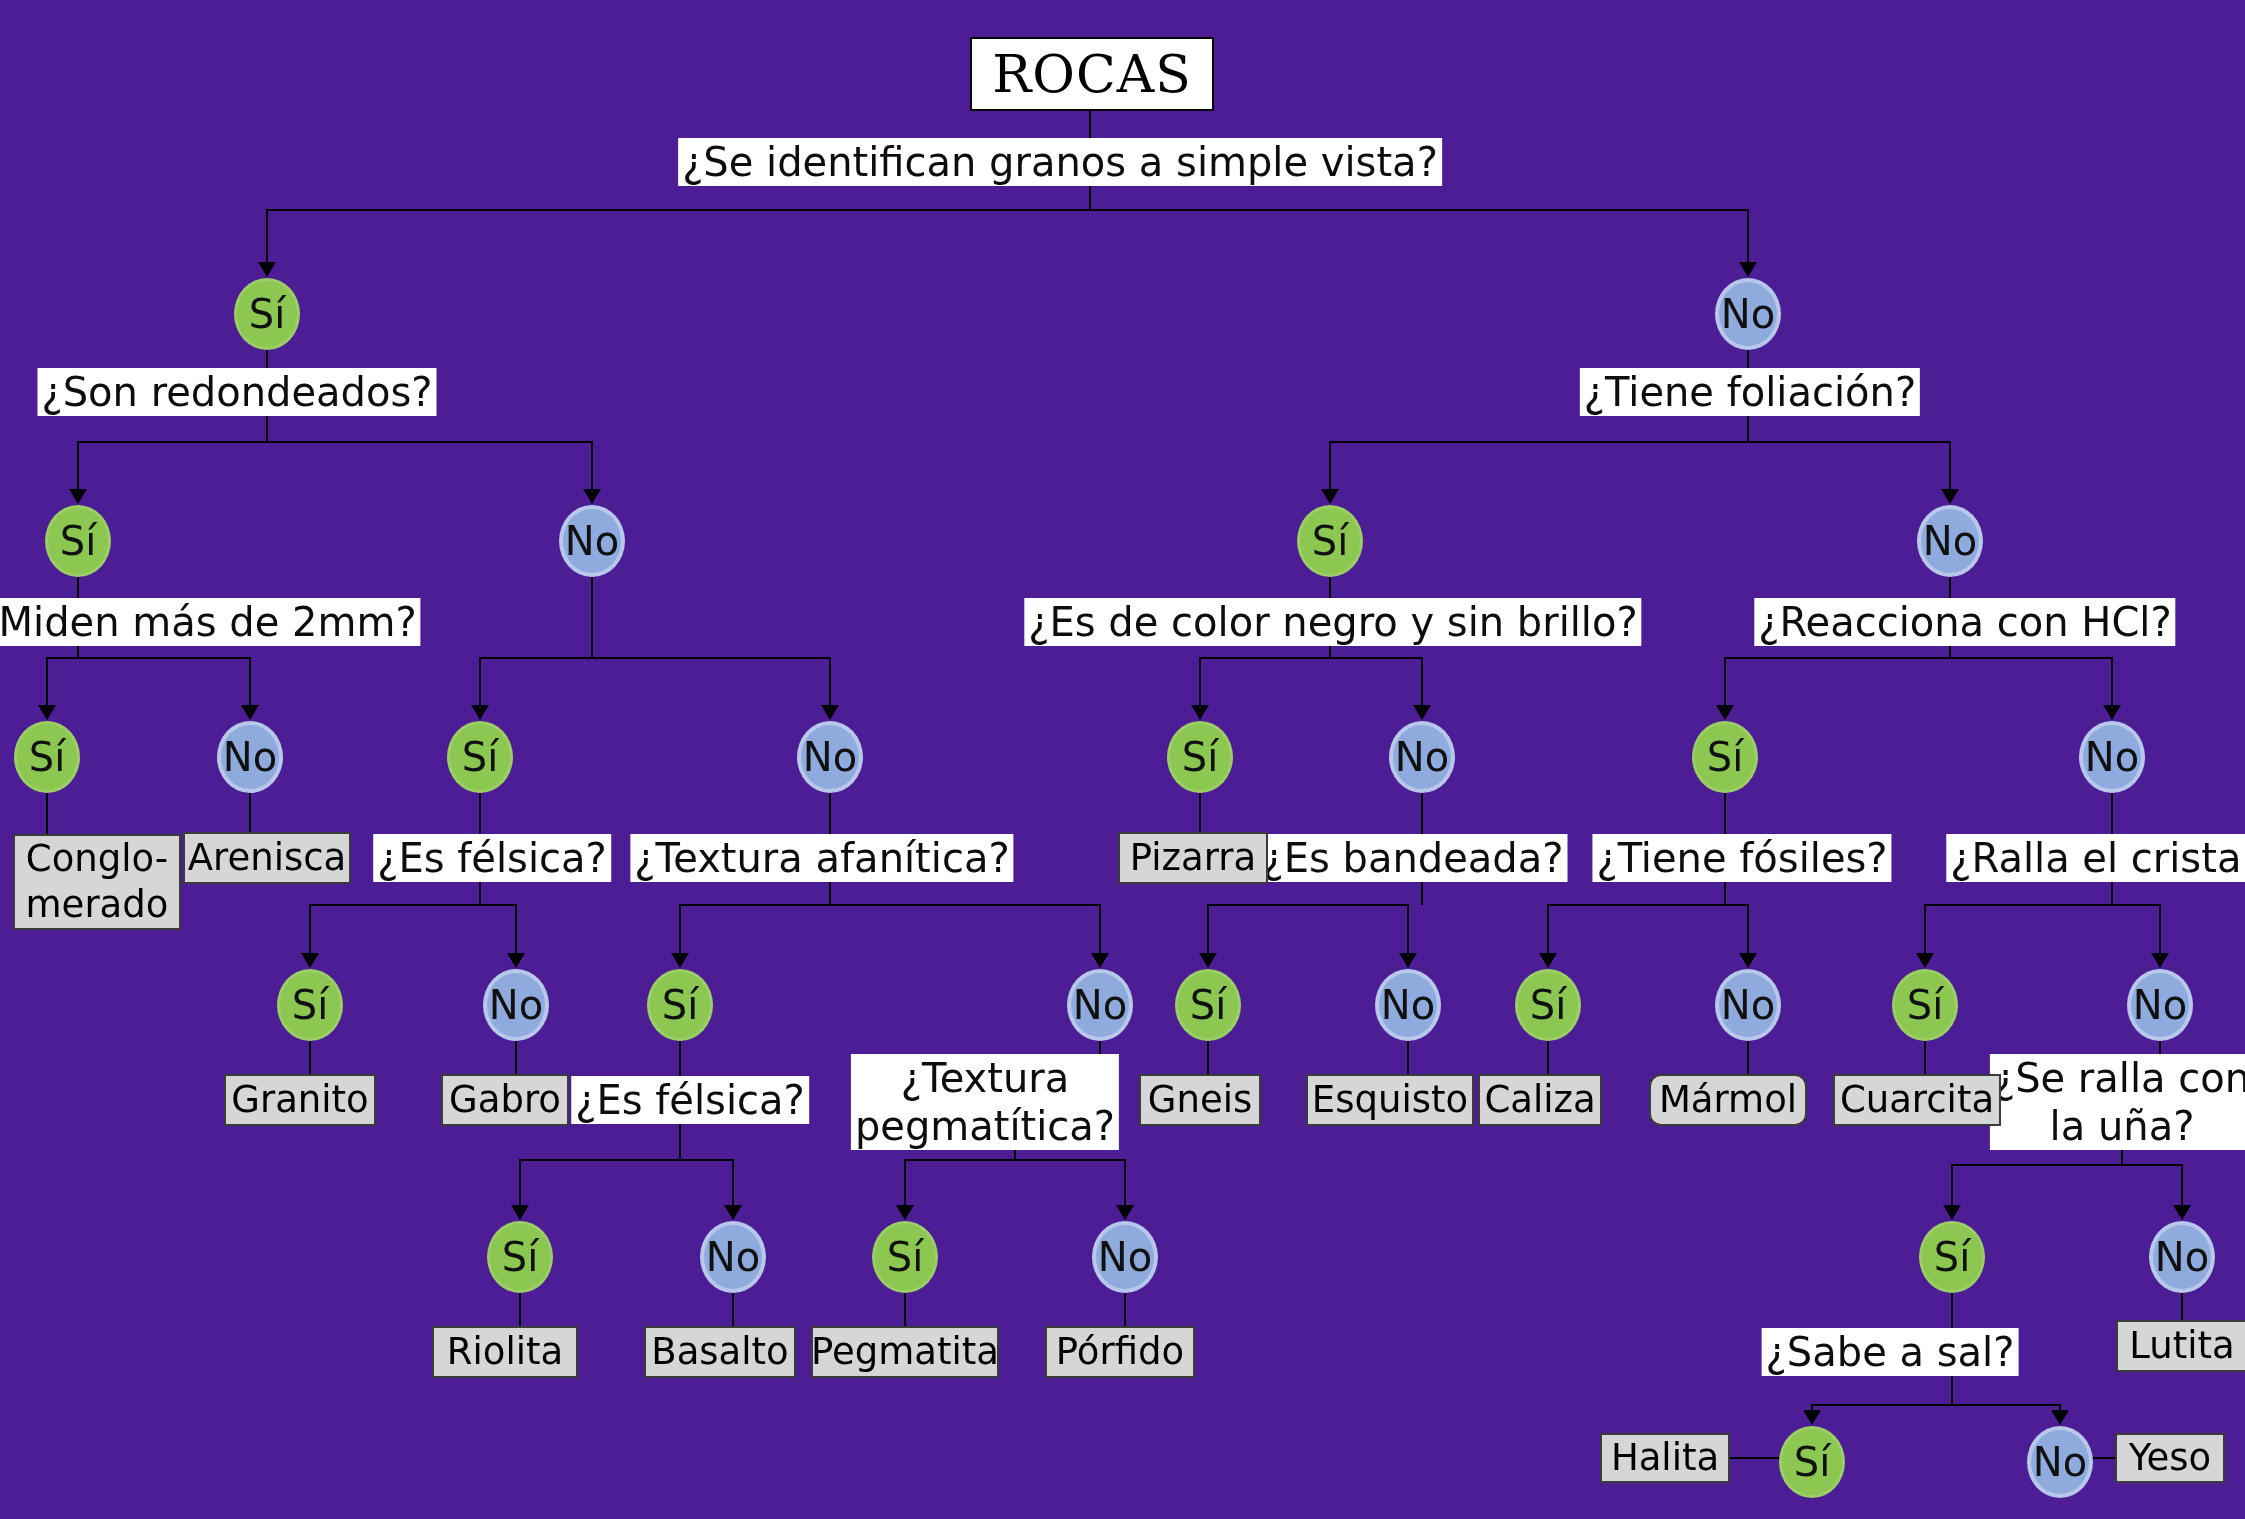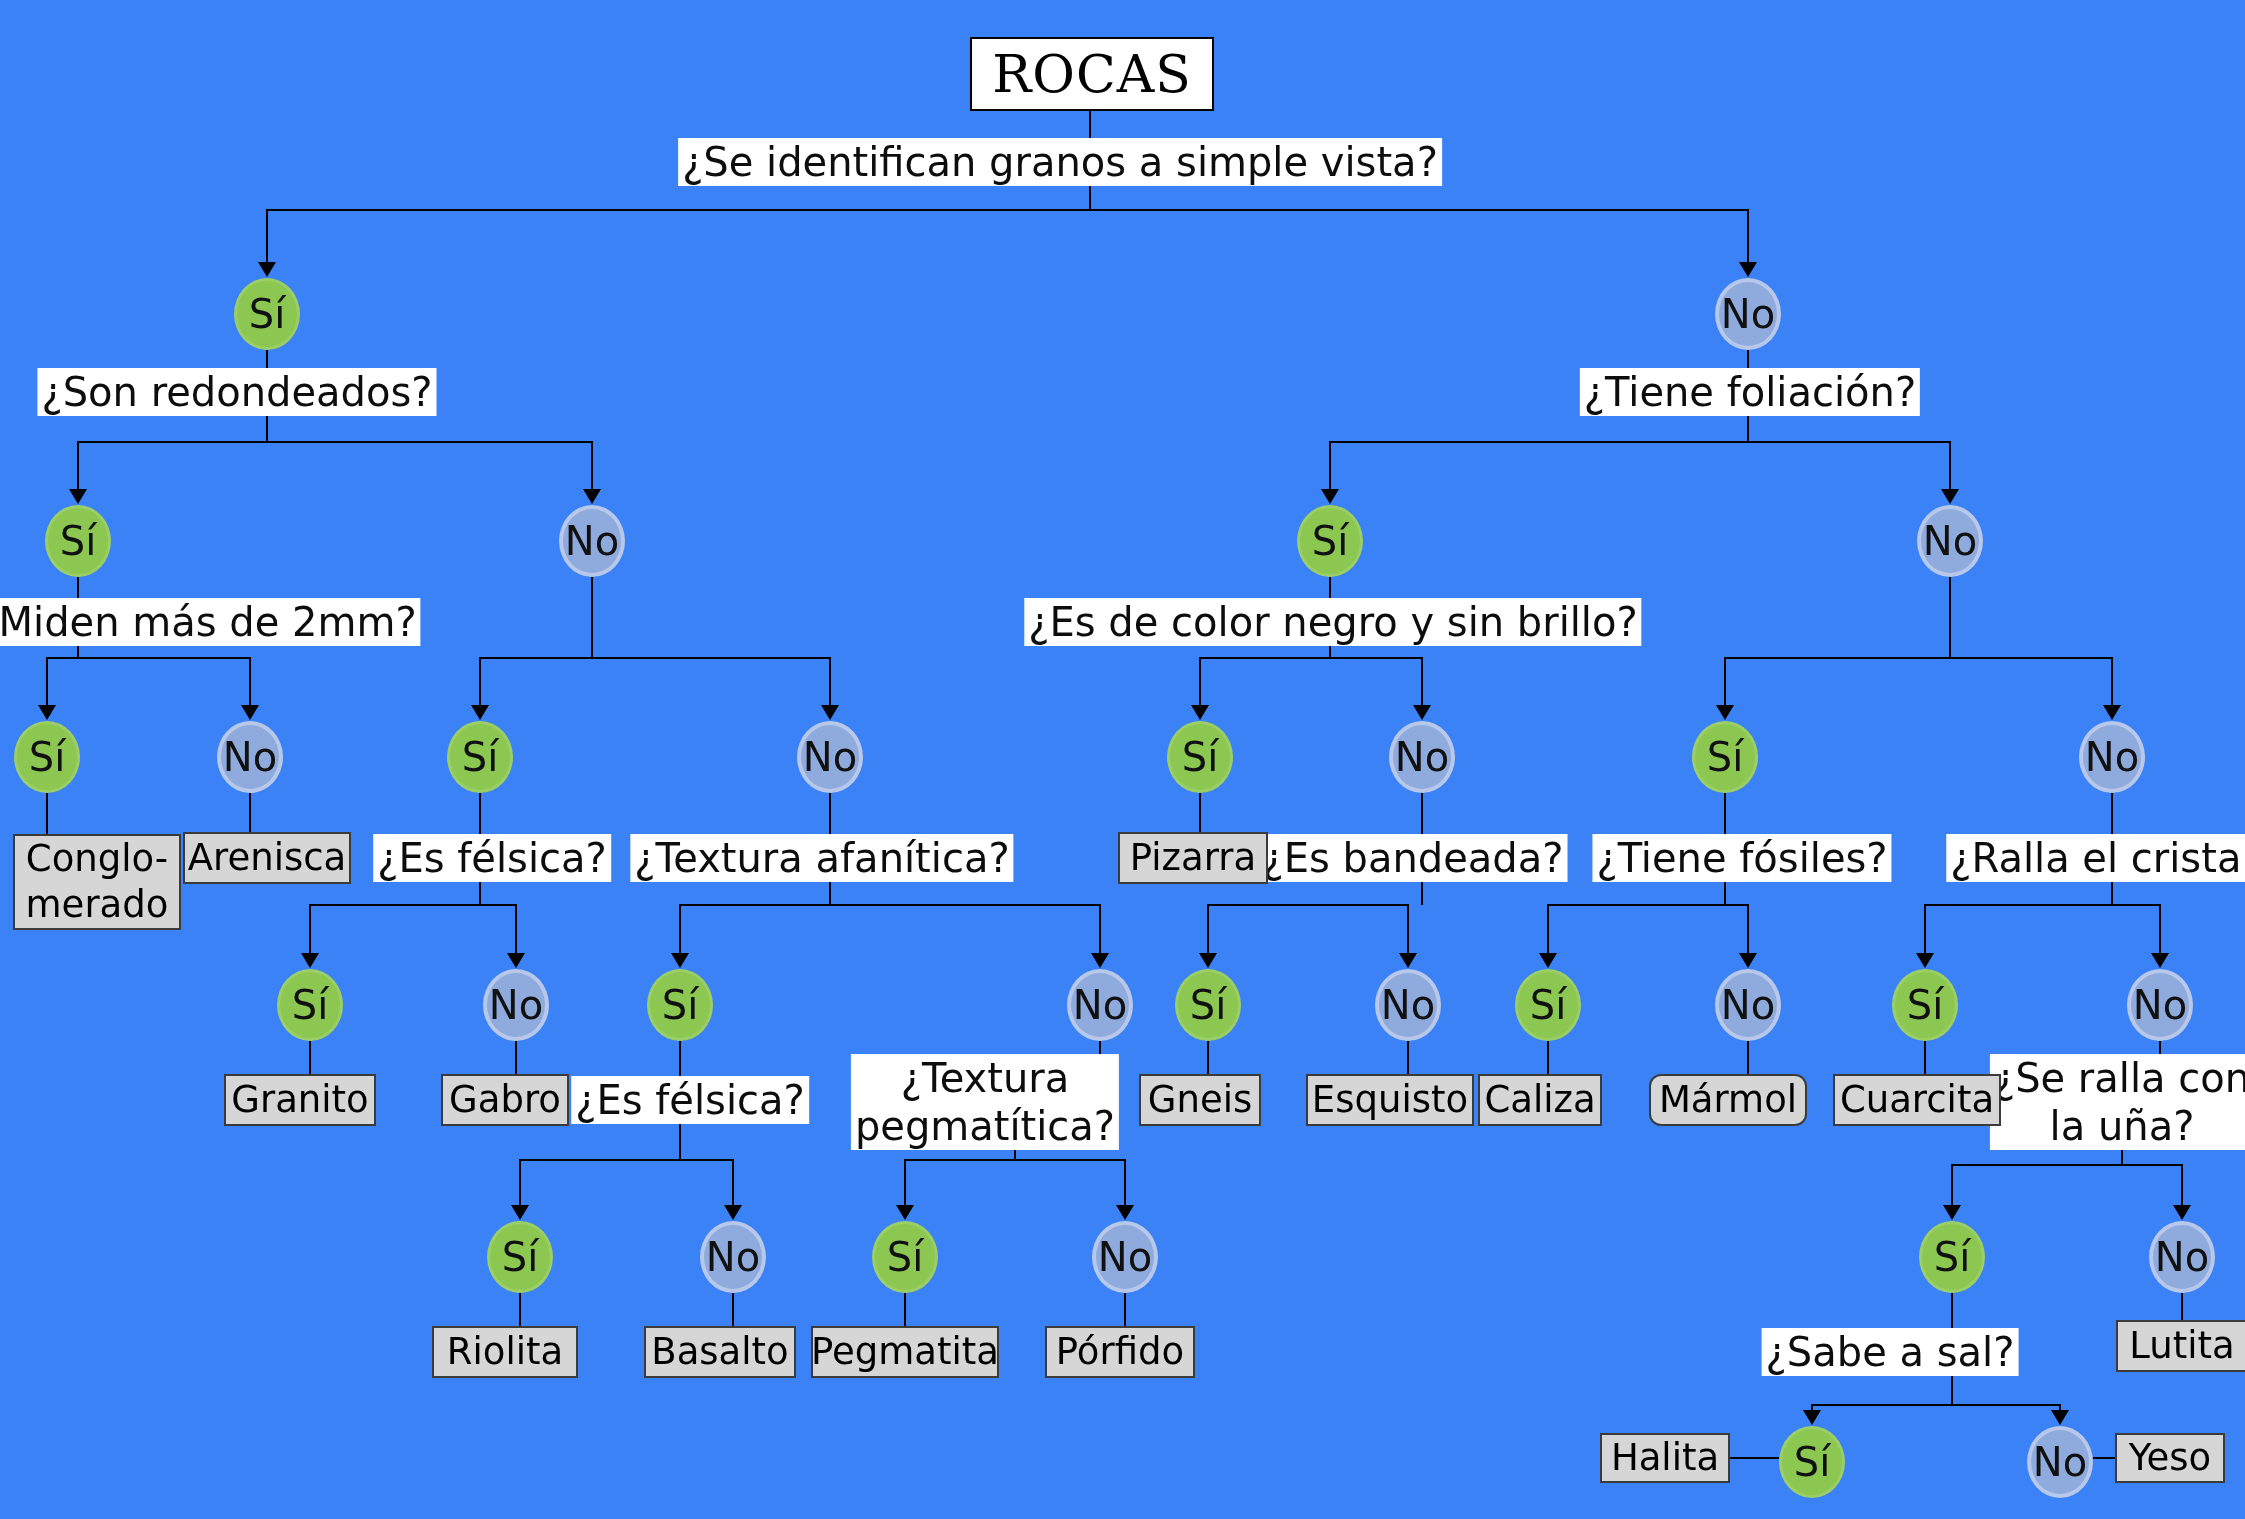--- a/index.html
+++ b/index.html
@@ -1,17 +1,17 @@
 <!DOCTYPE html>
 <html><head>
 <meta charset="utf-8">
 <style>
   html,body { margin:0; padding:0; background:#ffffff; }
   #canvas {
-    position:relative; width:2245px; height:1519px; background:#3b82f6;
+    position:relative; width:2245px; height:1519px; background:#4c1d95;
     font-family:"DejaVu Sans", "Liberation Sans", sans-serif; overflow:hidden;
   }
   .titlebox {
     position:absolute; border:2px solid #000; background:#fff; color:#000;
     display:flex; align-items:center; justify-content:center;
     font-family:"DejaVu Serif", "Liberation Serif", serif;
     font-size:52px; letter-spacing:1px; z-index:4;
   }
   .qtext {
     position:absolute; z-index:3; background:#fff; color:#0d0d0d;
@@ -169,20 +169,23 @@
     </div>
     <div class="qtext" style="left: 1750px; top: 392px;">
       <div>¿Tiene foliación?</div>
     </div>
     <div class="qtext" style="left: 197px; top: 622px;">
       <div>¿Miden más de 2mm?</div>
     </div>
     <div class="qtext" style="left: 1333px; top: 622px;">
       <div>¿Es de color negro y sin brillo?</div>
     </div>
+    <div class="qtext" style="left: 1965px; top: 622px;">
+      <div>¿Reacciona con HCl?</div>
+    </div>
     <div class="qtext" style="left: 492px; top: 858px;">
       <div>¿Es félsica?</div>
     </div>
     <div class="qtext" style="left: 822px; top: 858px;">
       <div>¿Textura afanítica?</div>
     </div>
     <div class="qtext" style="left: 1413px; top: 858px;">
       <div>¿Es bandeada?</div>
     </div>
     <div class="qtext" style="left: 1742px; top: 858px;">

